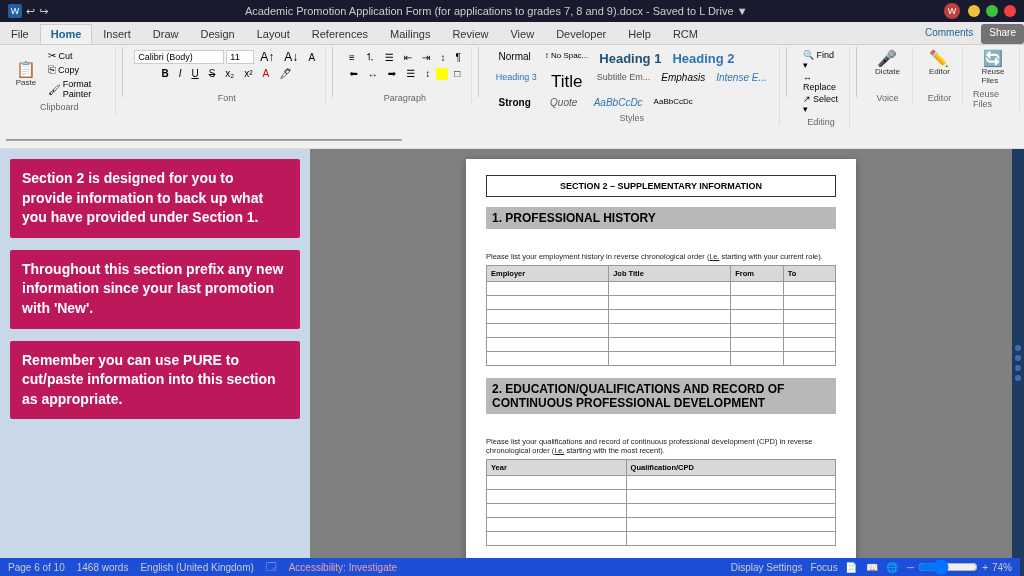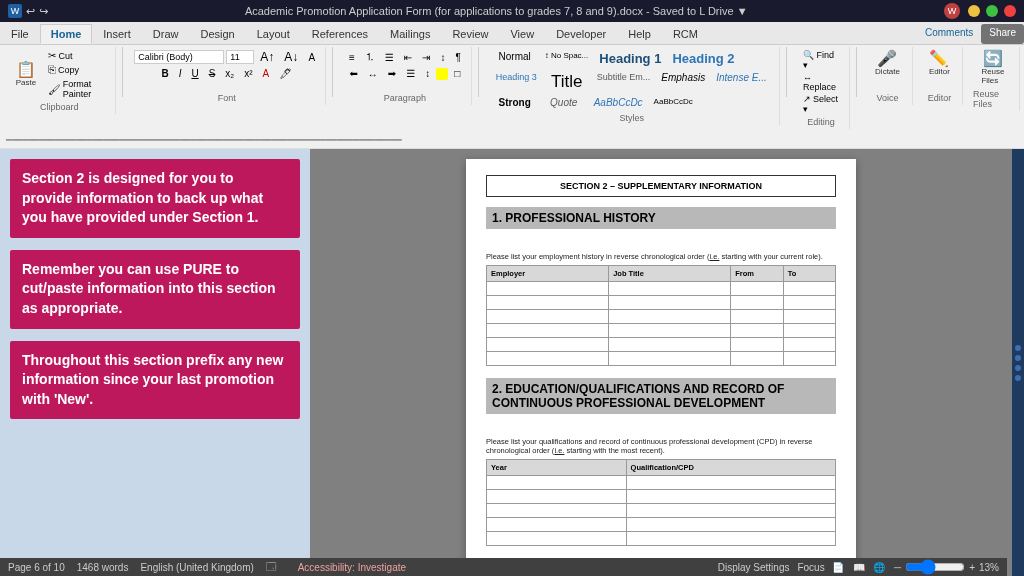--- a/index.html
+++ b/index.html
@@ -74,21 +74,21 @@
     .two-col-table .col-year { width: 40%; }
     .two-col-table .col-qual { width: 60%; }
 
     .three-col-table { width: 100%; border-collapse: collapse; font-size: 7.5px; }
     .three-col-table th { background: #d8d8d8; border: 1px solid #999; padding: 3px 4px; text-align: left; font-weight: bold; }
     .three-col-table .col-award { width: 35%; }
     .three-col-table .col-inst { width: 45%; }
     .three-col-table .col-date { width: 20%; }
 
     
-    #status-bar { height: 18px; background: #404040; display: flex; align-items: center; justify-content: space-between; padding: 0 8px; color: #ccc; font-size: 10px; position: absolute; bottom: 0; left: 0; right: 17px; gap: 13px; }
+    #status-bar { height: 18px; background: #1d4ed8; display: flex; align-items: center; justify-content: space-between; padding: 0 8px; color: #ccc; font-size: 10px; position: absolute; bottom: 0; left: 0; right: 4px; gap: 13px; }
     #status-bar .status-left { display: flex; gap: 12px; align-items: center; }
     #status-bar .status-right { display: flex; gap: 8px; align-items: center; }
     .zoom-slider { display: flex; align-items: center; gap: 4px; }
 
     
     #doc-nav { height: 18px; background: #f0f0f0; border-bottom: 1px solid #ddd; display: flex; align-items: center; padding: 0 6px; font-size: 10px; color: #555; }
 
     
     #right-deco { width: 12px; background: #1e3a5f; display: flex; flex-direction: column; justify-content: center; align-items: center; gap: 4px; }
     .deco-dot { width: 6px; height: 6px; border-radius: 50%; background: rgba(100,160,255,0.5); }
@@ -296,22 +296,22 @@
 </div>
 
 <div id="doc-nav">
   <span style="font-size:9px;color:#888;">━━━━━━━━━━━━━━━━━━━━━━━━━━━━━━━━━━━━━━━━━━━━━━━━━━━━━━━━━━━━━━━━━━━━━━━━━</span>
 </div>
 
 <div id="main-area" style="display:flex;height:428px;">
 
   <div id="sidebar">
     <div class="callout">Section 2 is designed for you to provide information to back up what you have provided under Section 1.</div>
+    <div class="callout">Throughout this section prefix any new information since your last promotion with 'New'.</div>
     <div class="callout">Remember you can use PURE to cut/paste information into this section as appropriate.</div>
-    <div class="callout">Throughout this section prefix any new information since your last promotion with 'New'.</div>
   </div>
 
   <div id="doc-area">
     <div id="document">
 
       <div class="doc-section-title">SECTION 2 – SUPPLEMENTARY INFORMATION</div>
 
       <div class="form-section">
         <div class="form-section-header">1. PROFESSIONAL HISTORY</div>
         <div class="form-instruction">
@@ -431,28 +431,28 @@
     <div class="deco-dot"></div>
   </div>
 </div>
 
 <div id="status-bar">
   <div class="status-left">
     <span>Page 6 of 10</span>
     <span>1468 words</span>
     <span>English (United Kingdom)</span>
     <span>🗔</span>
-    <span style="color:#f0a0a0;margin-left:9px;">Accessibility: Investigate</span>
+    <span style="color:#f0a0a0;">Accessibility: Investigate</span>
   </div>
   <div class="status-right">
     <span>Display Settings</span>
     <span>Focus</span>
     <span>📄</span>
     <span>📖</span>
     <span>🌐</span>
     <div class="zoom-slider">
       <span>─</span>
       <input type="range" min="50" max="200" value="100" style="width: 60px; height: 8px;">
       <span>+</span>
-      <span>13%</span>
+      <span>74%</span>
     </div>
   </div>
 </div>
 
 </body></html>

